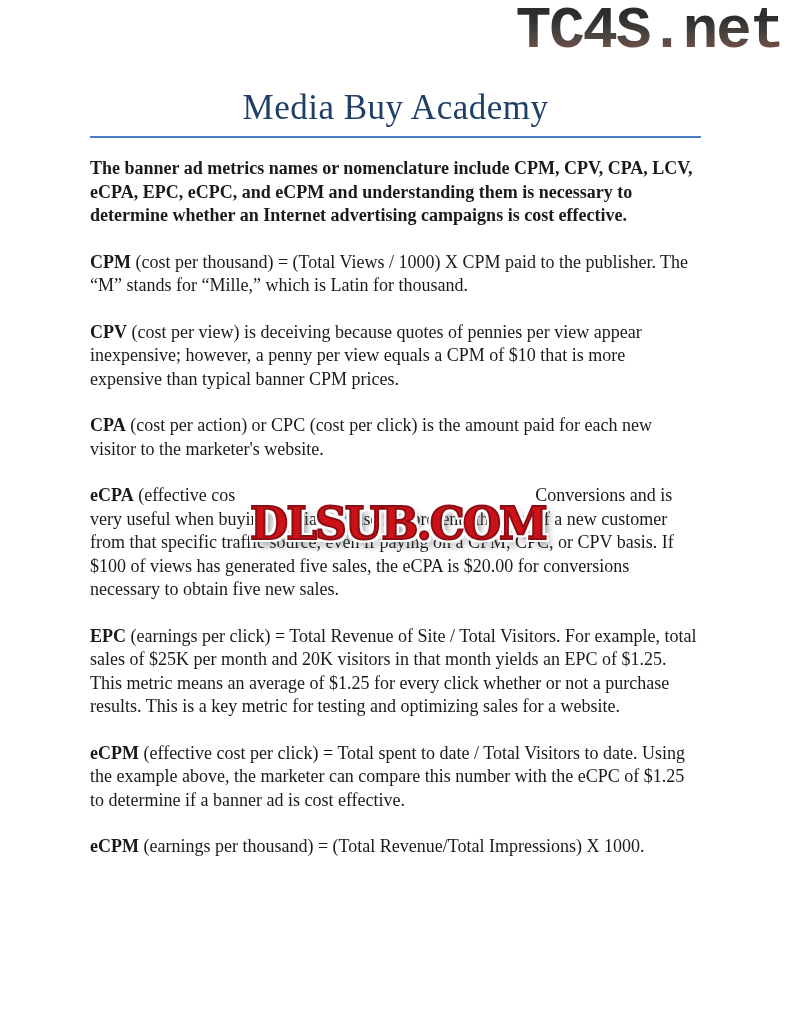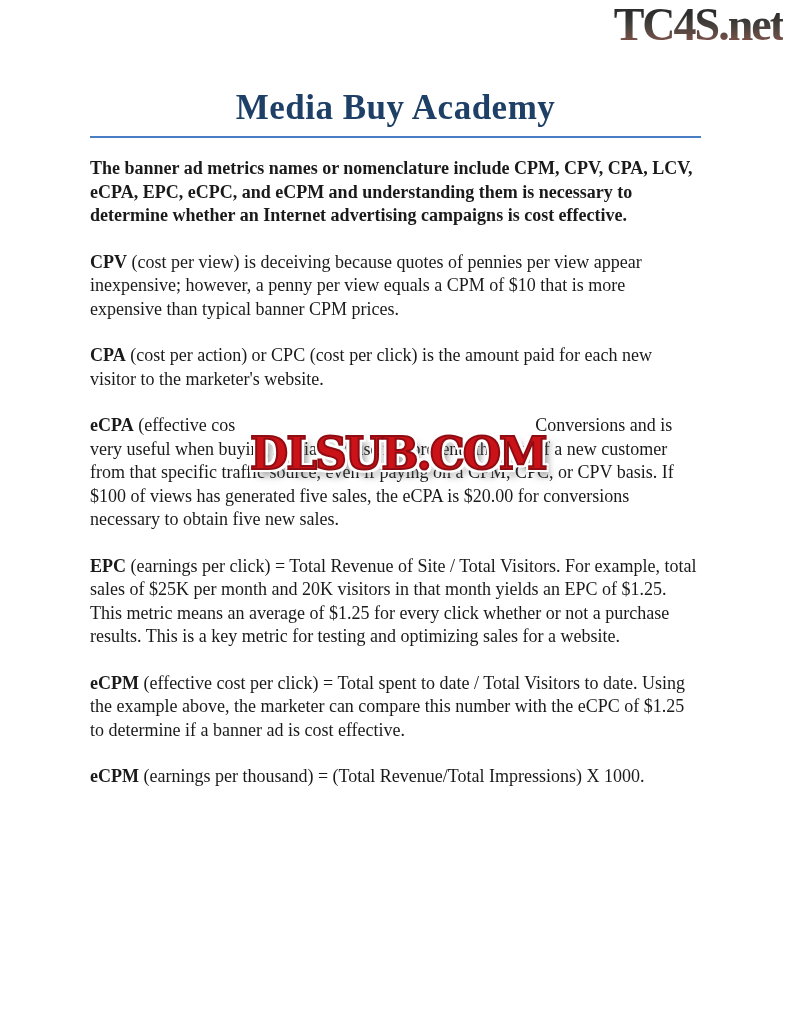--- a/index.html
+++ b/index.html
@@ -7,30 +7,30 @@
     position:relative;
     width:791px;height:1024px;
     background:#ffffff;
     overflow:hidden;
     font-family:"Liberation Serif",serif;
     color:var(--text_black,#1a1a1a);
   }
   
   .tc4s{
     position:absolute;top:2px;right:8px;
-    font-family:Liberation Serif, serif;
-    font-weight:700;font-size:46px;line-height:1;letter-spacing:-2px;
+    font-family:Liberation Mono, monospace;
+    font-weight:700;font-size:59px;line-height:1;letter-spacing:-2px;
     background:linear-gradient(to bottom,var(--tc4s_top,#2d2d2d) 25%,var(--tc4s_mid,#4a443f) 55%,var(--tc4s_bottom,#8a564c) 95%);
     -webkit-background-clip:text;background-clip:text;
     color:transparent;
   }
   .title{
     margin:88px 0 8px 0;
     text-align:center;
-    font-size:35px;font-weight:700;letter-spacing:.5px;
+    font-size:35px;font-weight:400;letter-spacing:.5px;
     color:var(--title_navy,#1e3f66);
   }
   .rule{
     height:0;border:0;border-top:2px solid var(--rule_blue,#4a7dc4);
     margin:6px 90px 0 90px;
   }
   .para{
     width:611px;
     margin:0 0 23px 90px;
     font-size:18px;line-height:23.5px;
@@ -65,20 +65,21 @@
 </style>
 </head>
 <body>
 
 <div class="page">
   <div class="tc4s">TC4S.net</div>
   <h1 class="title">Media Buy Academy</h1>
   <hr class="rule">
   <p class="para intro">The banner ad metrics names or nomenclature include CPM, CPV, CPA, LCV, eCPA, EPC, eCPC, and eCPM and understanding them is necessary to determine whether an Internet advertising campaigns is cost effective.</p>
   <div id="paragraphs">
+      <p class="para"><b>CPM</b> (cost per thousand) = (Total Views / 1000) X CPM paid to the publisher. The “M” stands for “Mille,” which is Latin for thousand.</p>
       <p class="para"><b>CPV</b> (cost per view) is deceiving because quotes of pennies per view appear inexpensive; however, a penny per view equals a CPM of $10 that is more expensive than typical banner CPM prices.</p>
       <p class="para"><b>CPA</b> (cost per action) or CPC (cost per click) is the amount paid for each new visitor to the marketer's website.</p>
       <p class="para has-watermark"><b>eCPA</b> (effective cos<span class="wm-gap"></span><span class="watermark">DLSUB.COM</span>Conversions and is very useful when buying media because it represents the cost of a new customer from that specific traffic source, even if paying on a CPM, CPC, or CPV basis. If $100 of views has generated five sales, the eCPA is $20.00 for conversions necessary to obtain five new sales.</p>
       <p class="para"><b>EPC</b> (earnings per click) = Total Revenue of Site / Total Visitors. For example, total sales of $25K per month and 20K visitors in that month yields an EPC of $1.25. This metric means an average of $1.25 for every click whether or not a purchase results. This is a key metric for testing and optimizing sales for a website.</p>
       <p class="para"><b>eCPM</b> (effective cost per click) = Total spent to date / Total Visitors to date. Using the example above, the marketer can compare this number with the eCPC of $1.25 to determine if a banner ad is cost effective.</p>
       <p class="para"><b>eCPM</b> (earnings per thousand) = (Total Revenue/Total Impressions) X 1000.</p>
     </div>
 </div>
 
 </body></html>

